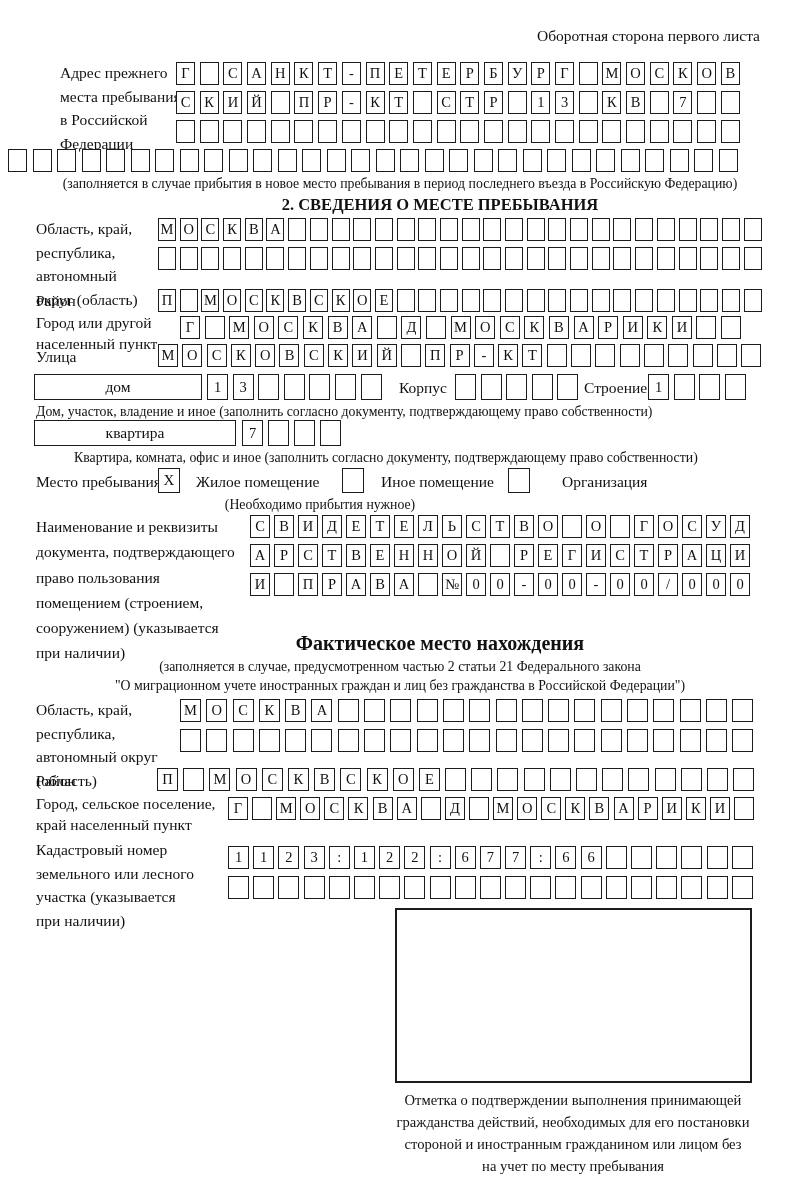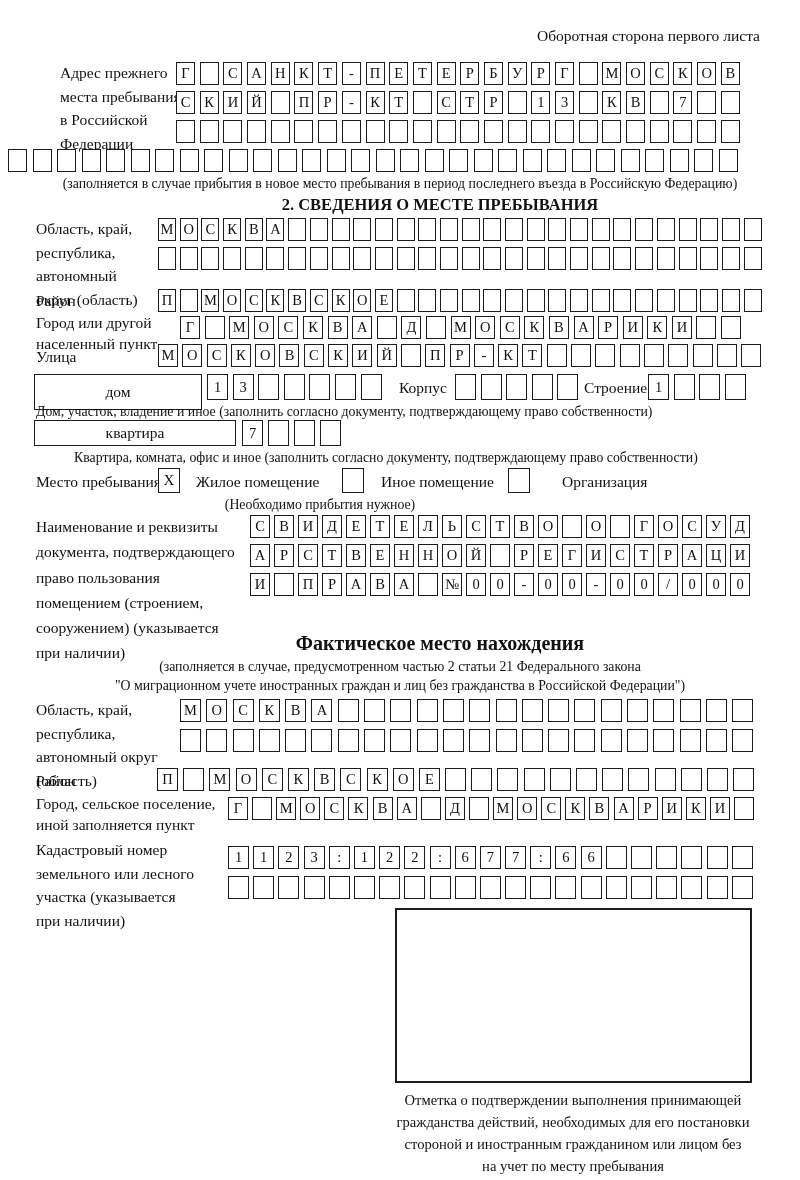--- a/index.html
+++ b/index.html
@@ -315,21 +315,21 @@
       <span class="cell"></span>
       <span class="cell"></span>
       <span class="cell"></span>
       <span class="cell"></span>
       <span class="cell"></span>
       <span class="cell"></span>
       <span class="cell"></span>
       <span class="cell"></span>
     </div>
 
-  <div class="abs wbox" style="left:34px;top:374px;width:168px;height:36px;">дом</div>
+  <div class="abs wbox" style="left:34px;top:374px;width:168px;height:26px;">дом</div>
   <div class="cellrow h26 w21 g46" style="left:207px;top:374px;">
       <span class="cell">1</span>
       <span class="cell">3</span>
       <span class="cell"></span>
       <span class="cell"></span>
       <span class="cell"></span>
       <span class="cell"></span>
       <span class="cell"></span>
     </div>
   <div class="abs lbl" style="left:399px;top:376px;">Корпус</div>
@@ -530,21 +530,21 @@
       <span class="cell"></span>
       <span class="cell"></span>
       <span class="cell"></span>
       <span class="cell"></span>
       <span class="cell"></span>
       <span class="cell"></span>
     </div>
 
   <div class="abs lbl" style="left:36px;top:793px;width:200px;line-height:21px;">
       <div>Город, сельское поселение,</div>
-      <div>иной заполняется пункт</div>
+      <div>край населенный пункт</div>
     </div>
   <div class="cellrow h23 w20 g41" style="left:228px;top:797px;">
       <span class="cell">Г</span>
       <span class="cell"></span>
       <span class="cell">М</span>
       <span class="cell">О</span>
       <span class="cell">С</span>
       <span class="cell">К</span>
       <span class="cell">В</span>
       <span class="cell">А</span>

